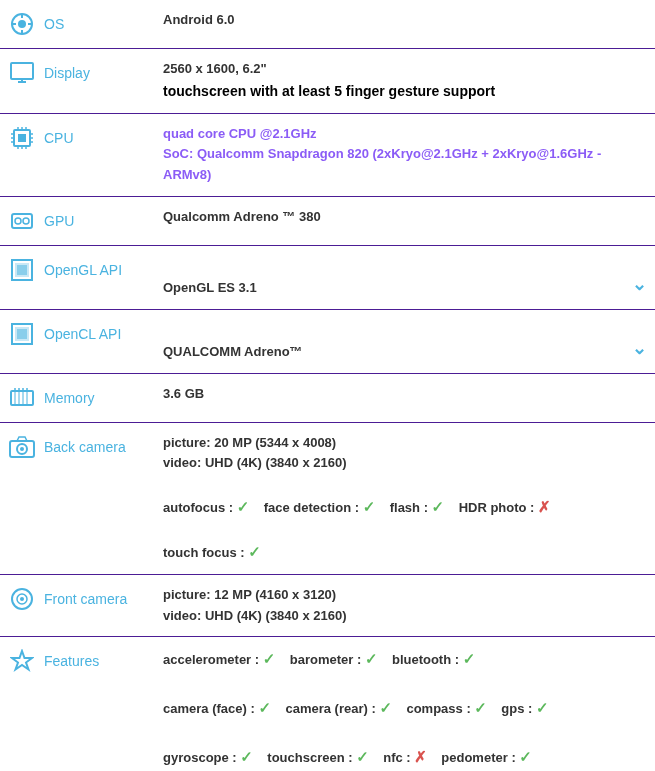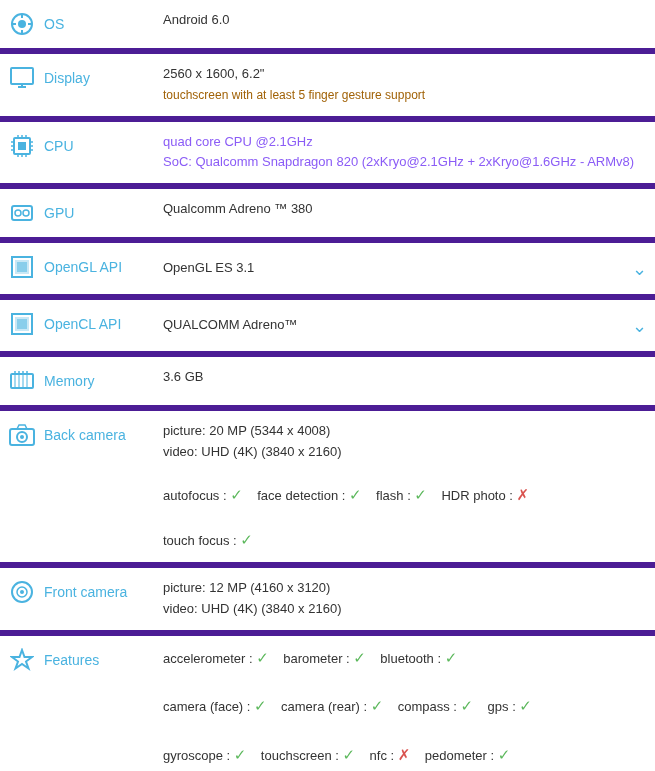--- a/index.html
+++ b/index.html
@@ -7,34 +7,35 @@
       font-family: Arial, sans-serif;
       font-size: 13px;
       background: #fff;
       color: #333;
     }
     .spec-table {
       width: 655px;
       border-collapse: collapse;
     }
     .spec-table tr {
-      border-bottom: 6px solid #4c1d95;
+      border-bottom: 1px solid #4c1d95;
     }
     .spec-table td {
       padding: 10px 8px;
       vertical-align: top;
     }
     .label-cell-td {
       width: 155px;
       padding: 10px 8px;
     }
     .value-cell {
       color: #333;
       font-size: 13px;
       line-height: 1.6;
+      font-weight: bold;
     }
     .icon {
       width: 28px;
       height: 28px;
       margin-right: 8px;
       display: inline-flex;
       align-items: center;
       justify-content: center;
       flex-shrink: 0;
     }
@@ -64,25 +65,26 @@
     }
     .chevron-down {
       color: #4ab3e0;
       font-size: 18px;
       float: right;
       margin-top: 2px;
     }
     .value-cell-with-chevron {
       display: flex;
       justify-content: space-between;
-      align-items: center;
+      align-items: flex-end;
+      margin-top: 12px;
     }
     .sub-text {
-      color: #a16207;
-      font-size: 12px;
+      color: #000000;
+      font-size: 14px;
     }
     .feature-line {
       margin-bottom: 4px;
     }
   </style>
 </head>
 <body>
 
 <table class="spec-table">
 

